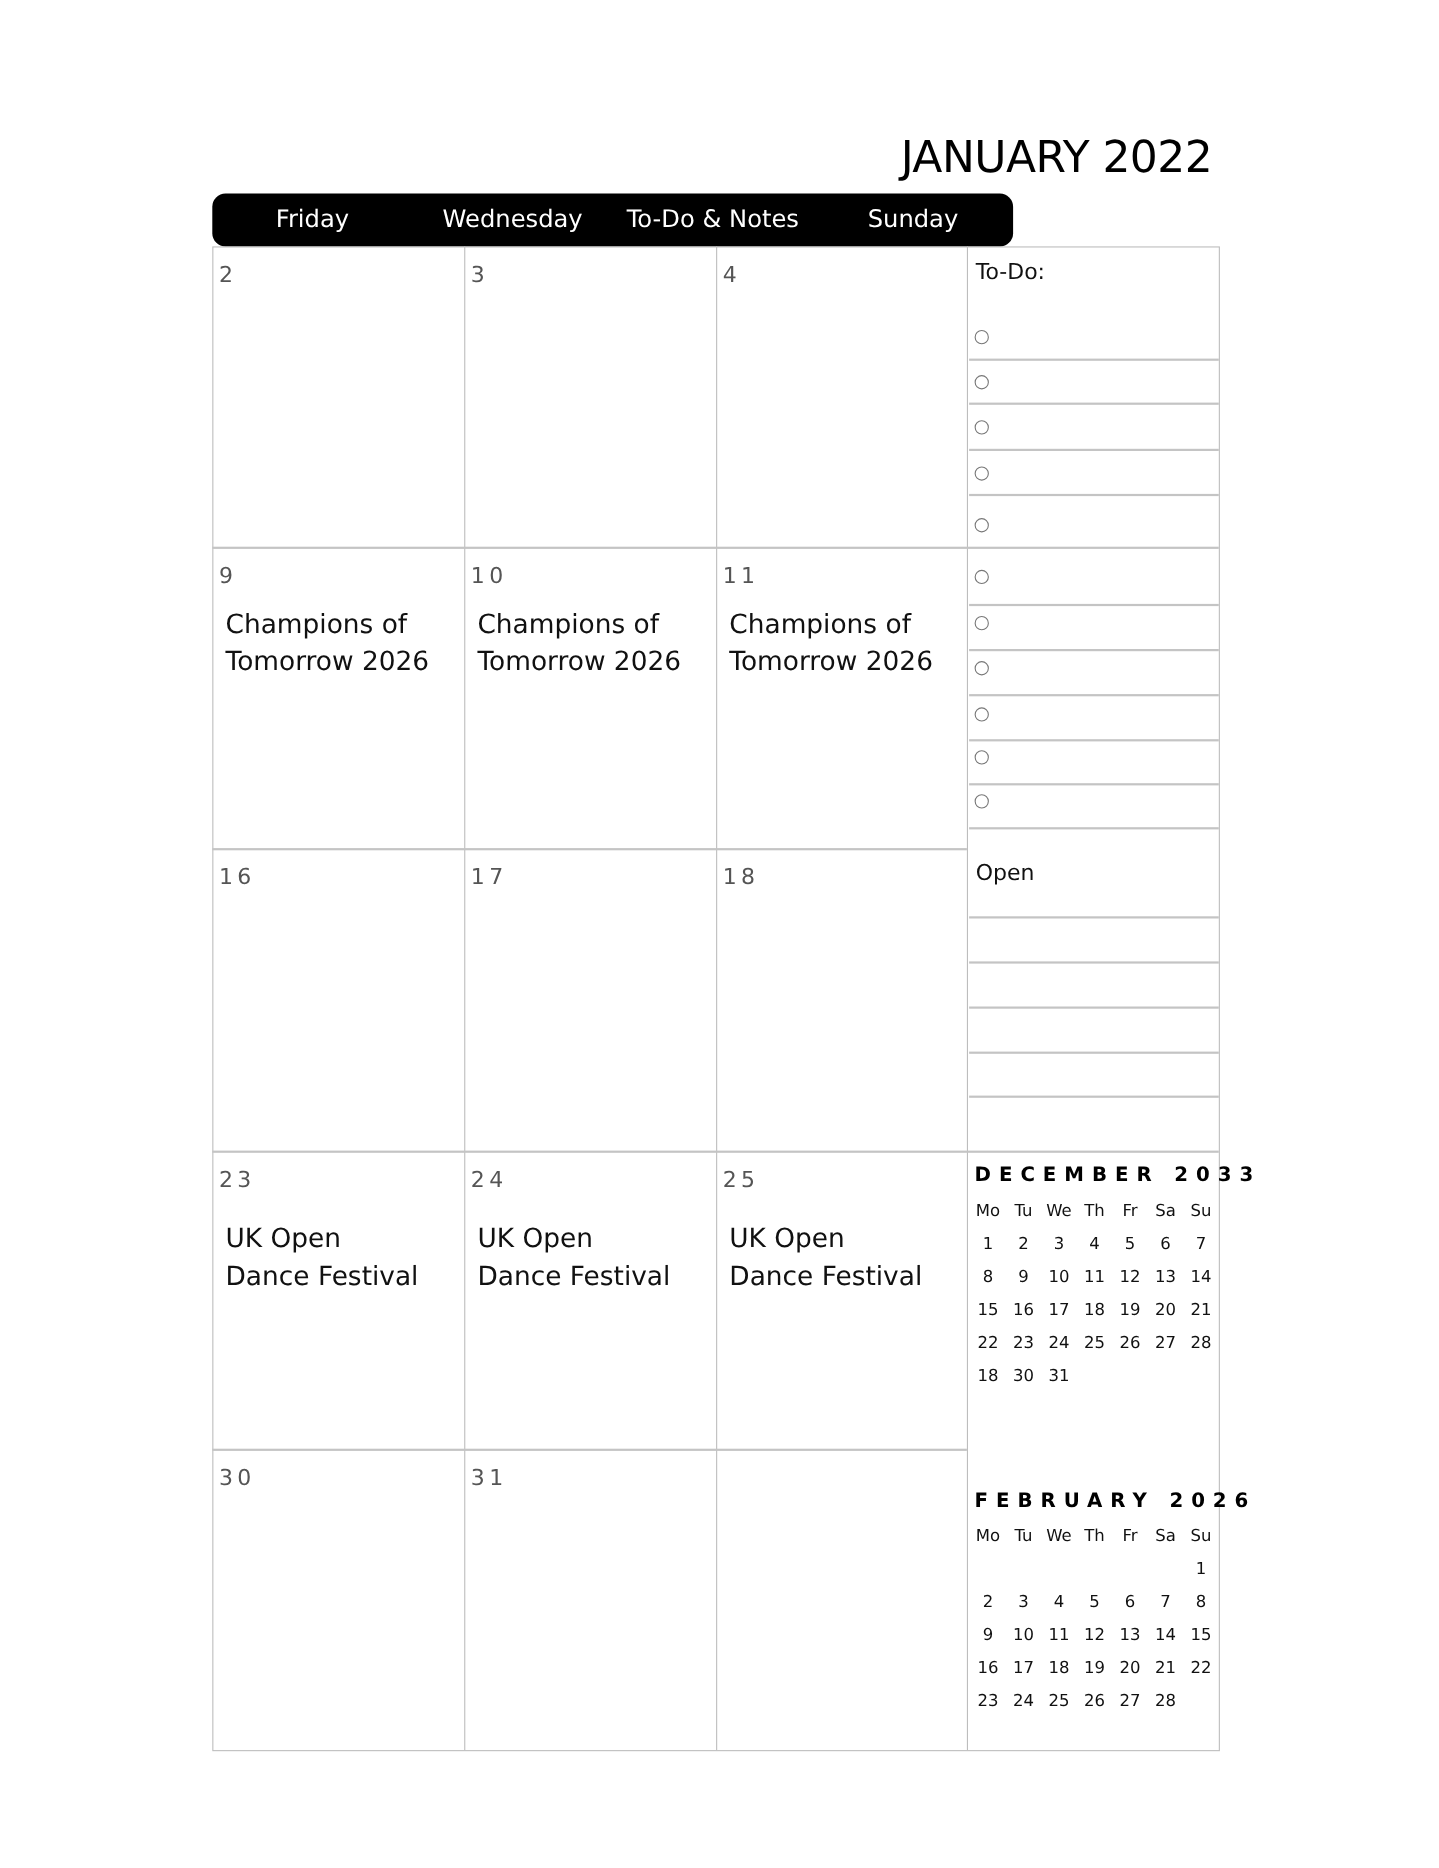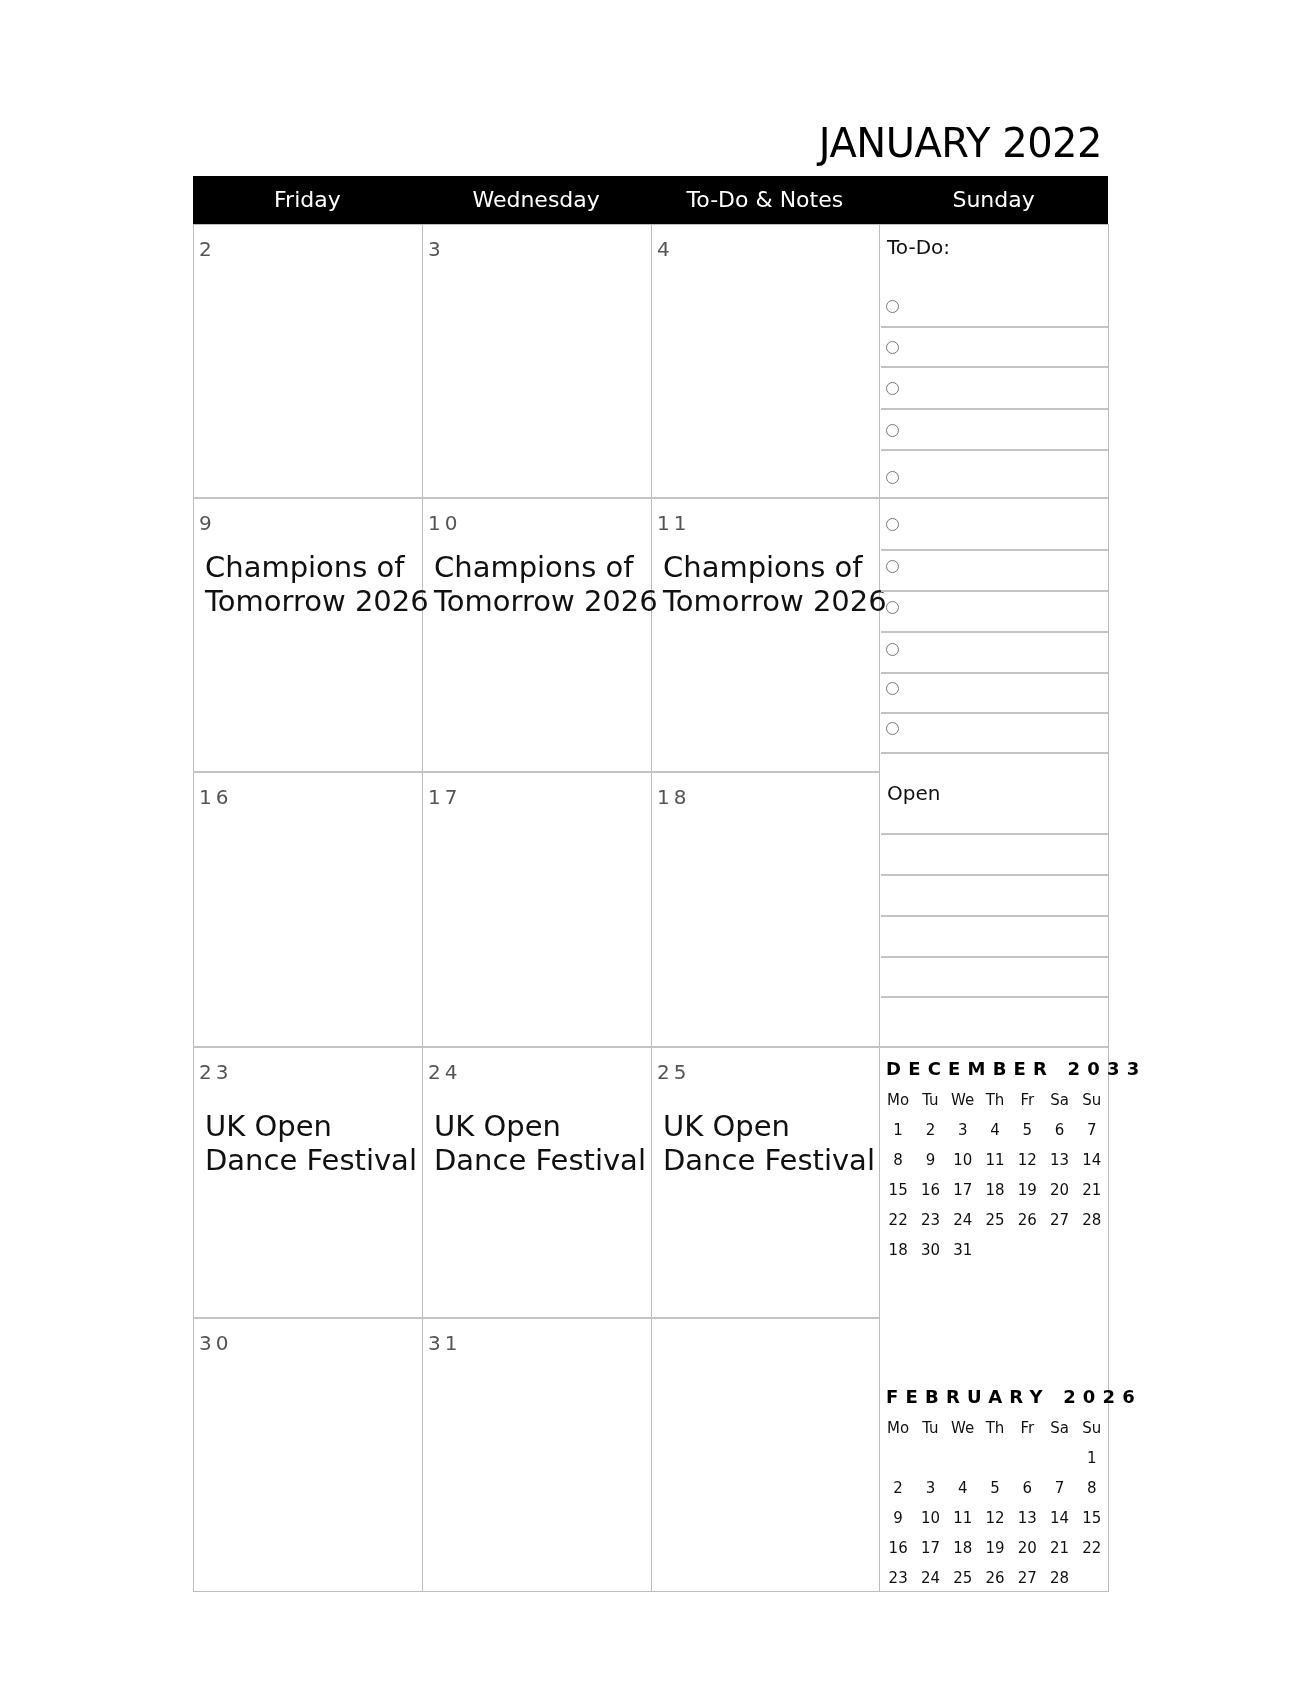--- a/index.html
+++ b/index.html
@@ -1,27 +1,27 @@
 <!DOCTYPE html>
 <html><head>
 <meta charset="utf-8">
 <style>
   html, body { margin: 0; padding: 0; background: #ffffff; }
   body { width: 1308px; height: 1698px; position: relative; overflow: hidden;
          font-family: "DejaVu Sans", "Liberation Sans", sans-serif; color: #111; }
   .title { position: absolute; right: 206px; top: 118px; font-size: 40px; line-height: 50px;
            color: #000; letter-spacing: -0.5px; white-space: nowrap; }
-  .header { position: absolute; left: 193px; top: 176px; width: 915px; height: 48px; background: #000; display: flex; }
+  .header { position: absolute; left: 193px; top: 176px; width: 728px; height: 48px; background: #000; display: flex; border-radius: 12px; }
   .header .hcell { width: 228.75px; color: #fff; font-size: 22px; line-height: 48px; text-align: center; white-space: nowrap; }
   .grid-border { position: absolute; border: 1px solid #bdbdbd; box-sizing: border-box; }
   .vline { position: absolute; width: 1px; background: #bdbdbd; }
   .hline { position: absolute; height: 2px; background: #c4c4c4; }
   .day-cell { position: absolute; box-sizing: border-box; }
   .day-num { position: absolute; left: 6px; top: 12px; font-size: 20px; line-height: 26px; color: #555; letter-spacing: 4px; }
-  .event { position: absolute; left: 12px; font-size: 29px; line-height: 34px; color: #111; white-space: nowrap; }
+  .event { position: absolute; left: 12px; font-size: 24px; line-height: 34px; color: #111; white-space: nowrap; }
   .todo-label { position: absolute; left: 887px; top: 234px; font-size: 20px; line-height: 26px; color: #111; }
   .notes-label { position: absolute; left: 887px; top: 780px; font-size: 20px; line-height: 26px; color: #111; }
   .circle { position: absolute; width: 13px; height: 13px; border: 1.5px solid #777; border-radius: 50%; box-sizing: border-box; left: 886px; }
   .mini { position: absolute; left: 882px; width: 226px; }
   .mini-title { font-size: 18px; font-weight: bold; letter-spacing: 7.2px; line-height: 24px; color: #000; white-space: nowrap; padding-left: 4px; }
   .mini-row { display: flex; height: 30px; align-items: center; }
   .mini-row span { width: 32.3px; text-align: center; font-size: 15px; color: #111; }
 </style>
 </head>
 <body>
@@ -191,21 +191,21 @@
     <span>18</span>
     <span>30</span>
     <span>31</span>
     <span></span>
     <span></span>
     <span></span>
     <span></span>
   </div>
 </div>
 
-<div class="mini" style="top:1353px;margin-top:32px;">
+<div class="mini" style="top:1353px;">
   <div class="mini-title">FEBRUARY 2026</div>
   <div class="mini-row" style="margin-top:4px;">
     <span>Mo</span>
     <span>Tu</span>
     <span>We</span>
     <span>Th</span>
     <span>Fr</span>
     <span>Sa</span>
     <span>Su</span>
   </div>

